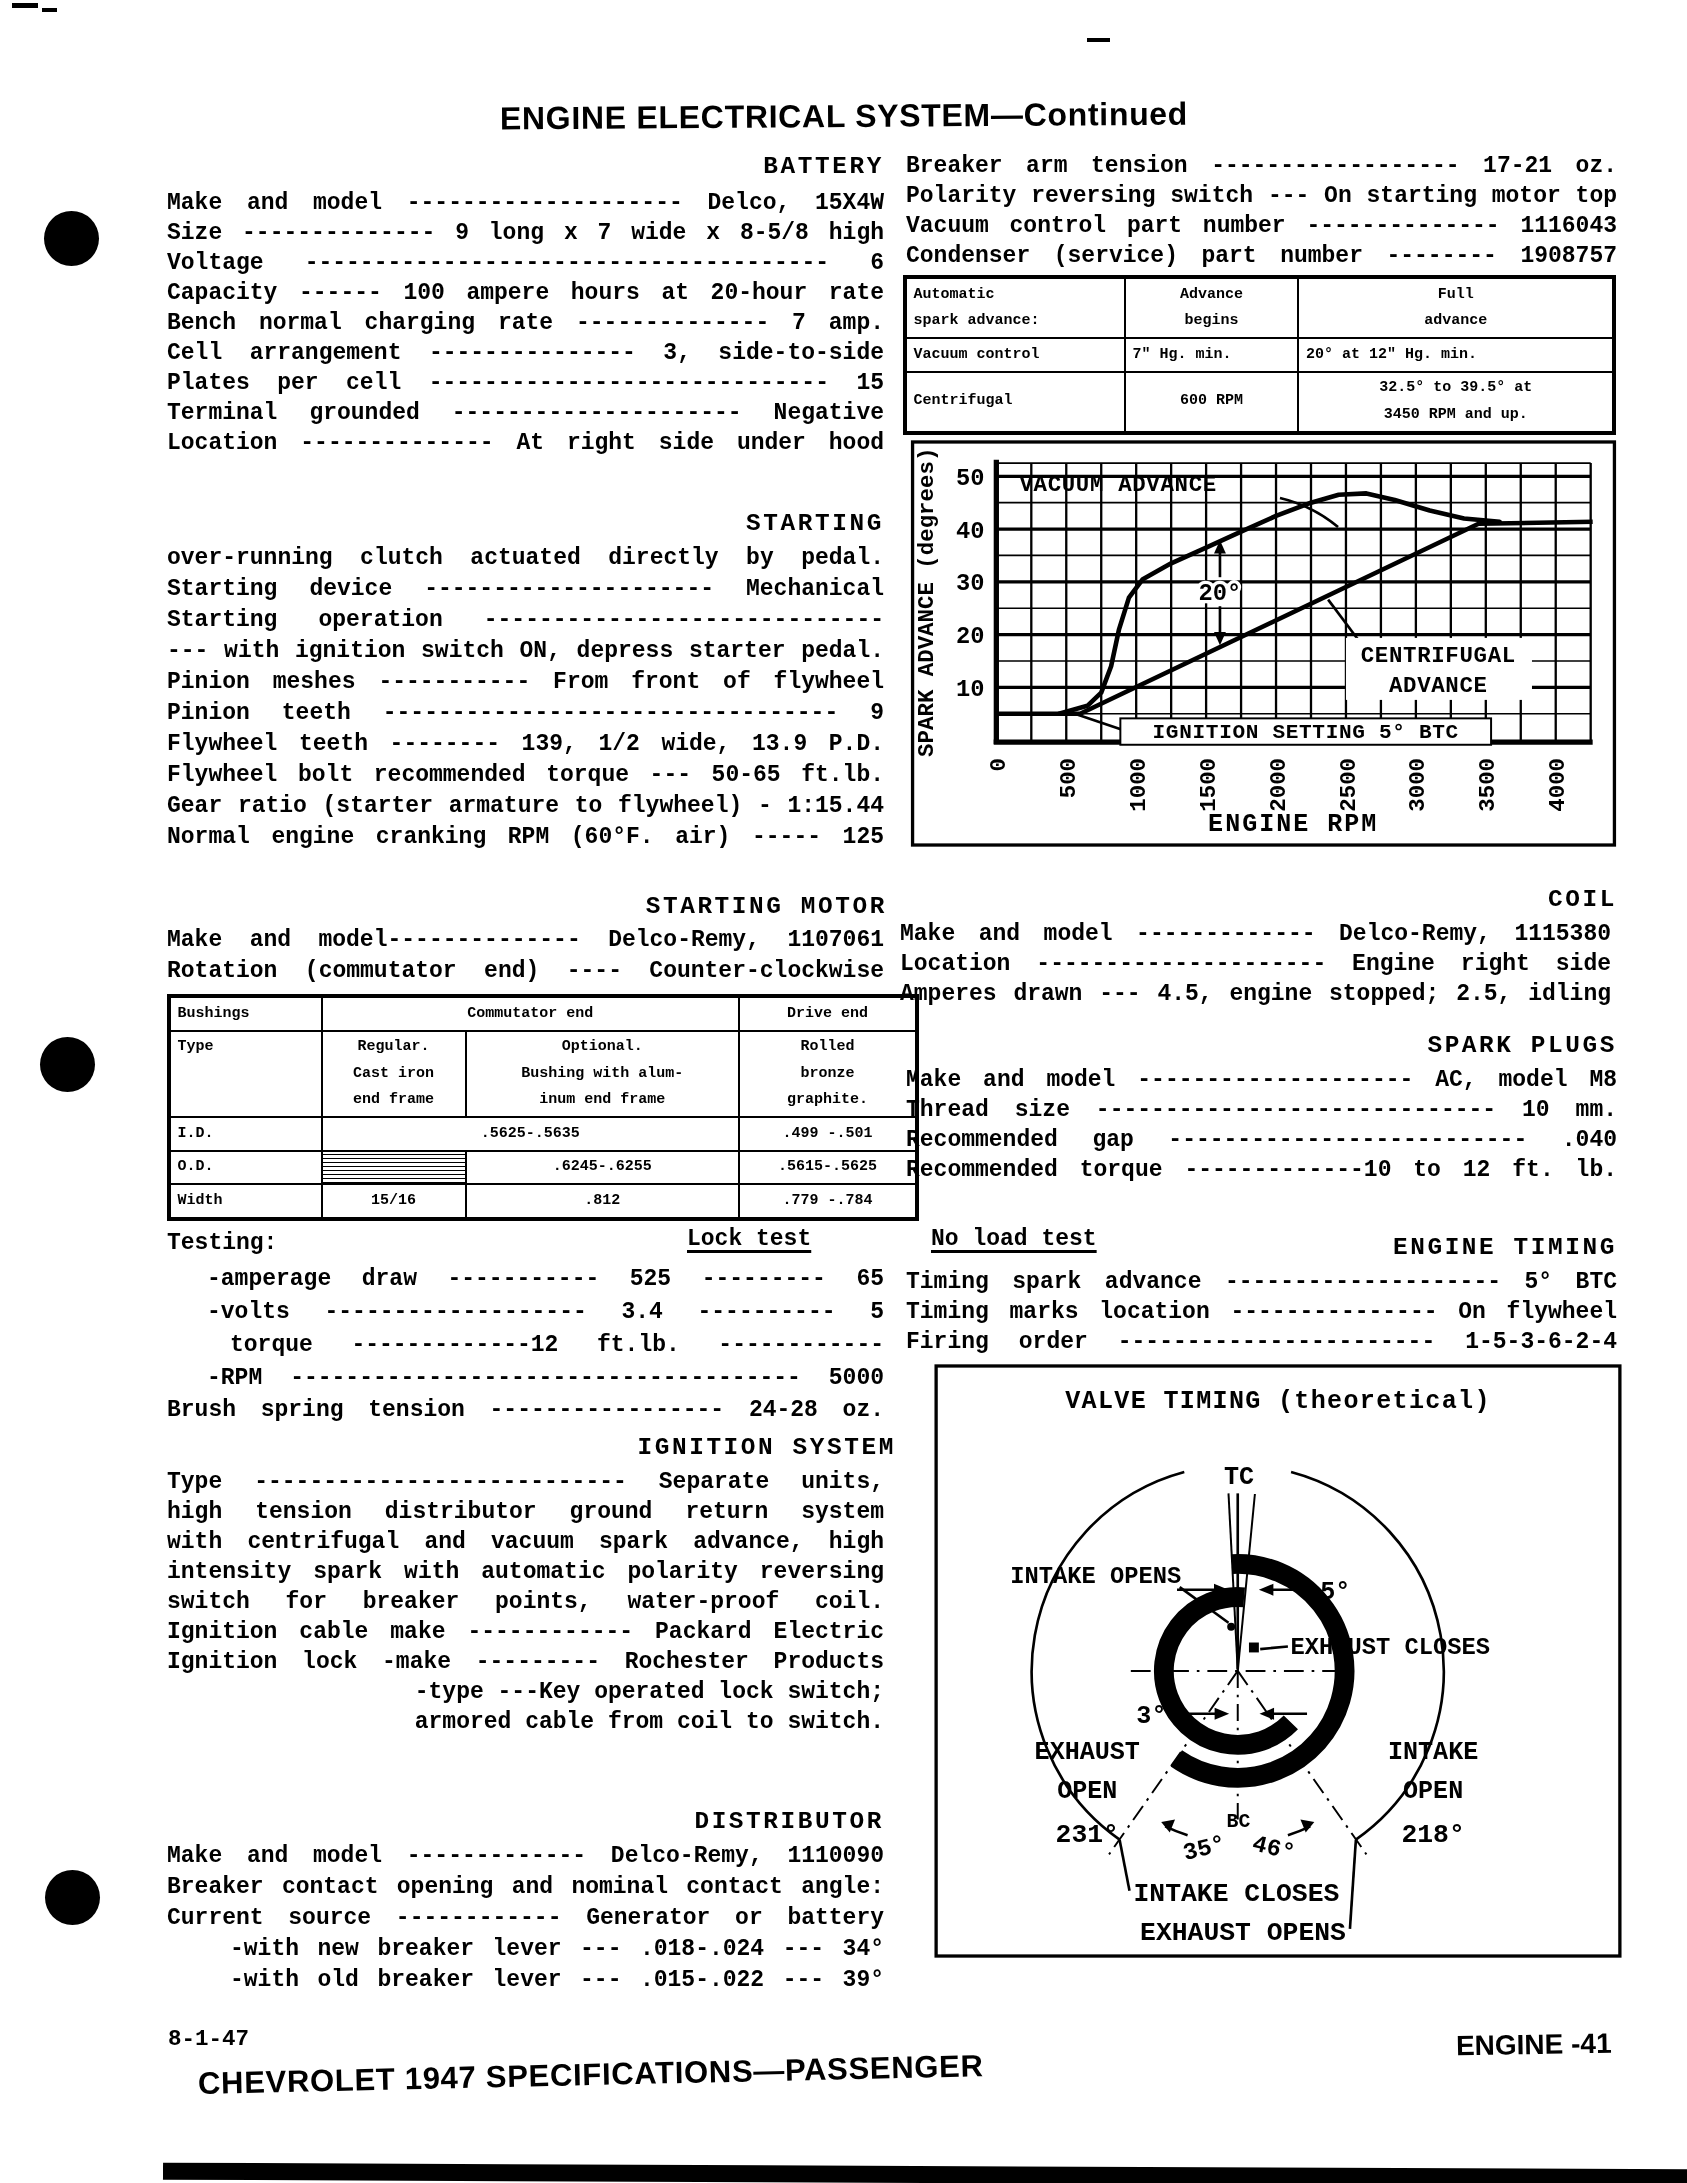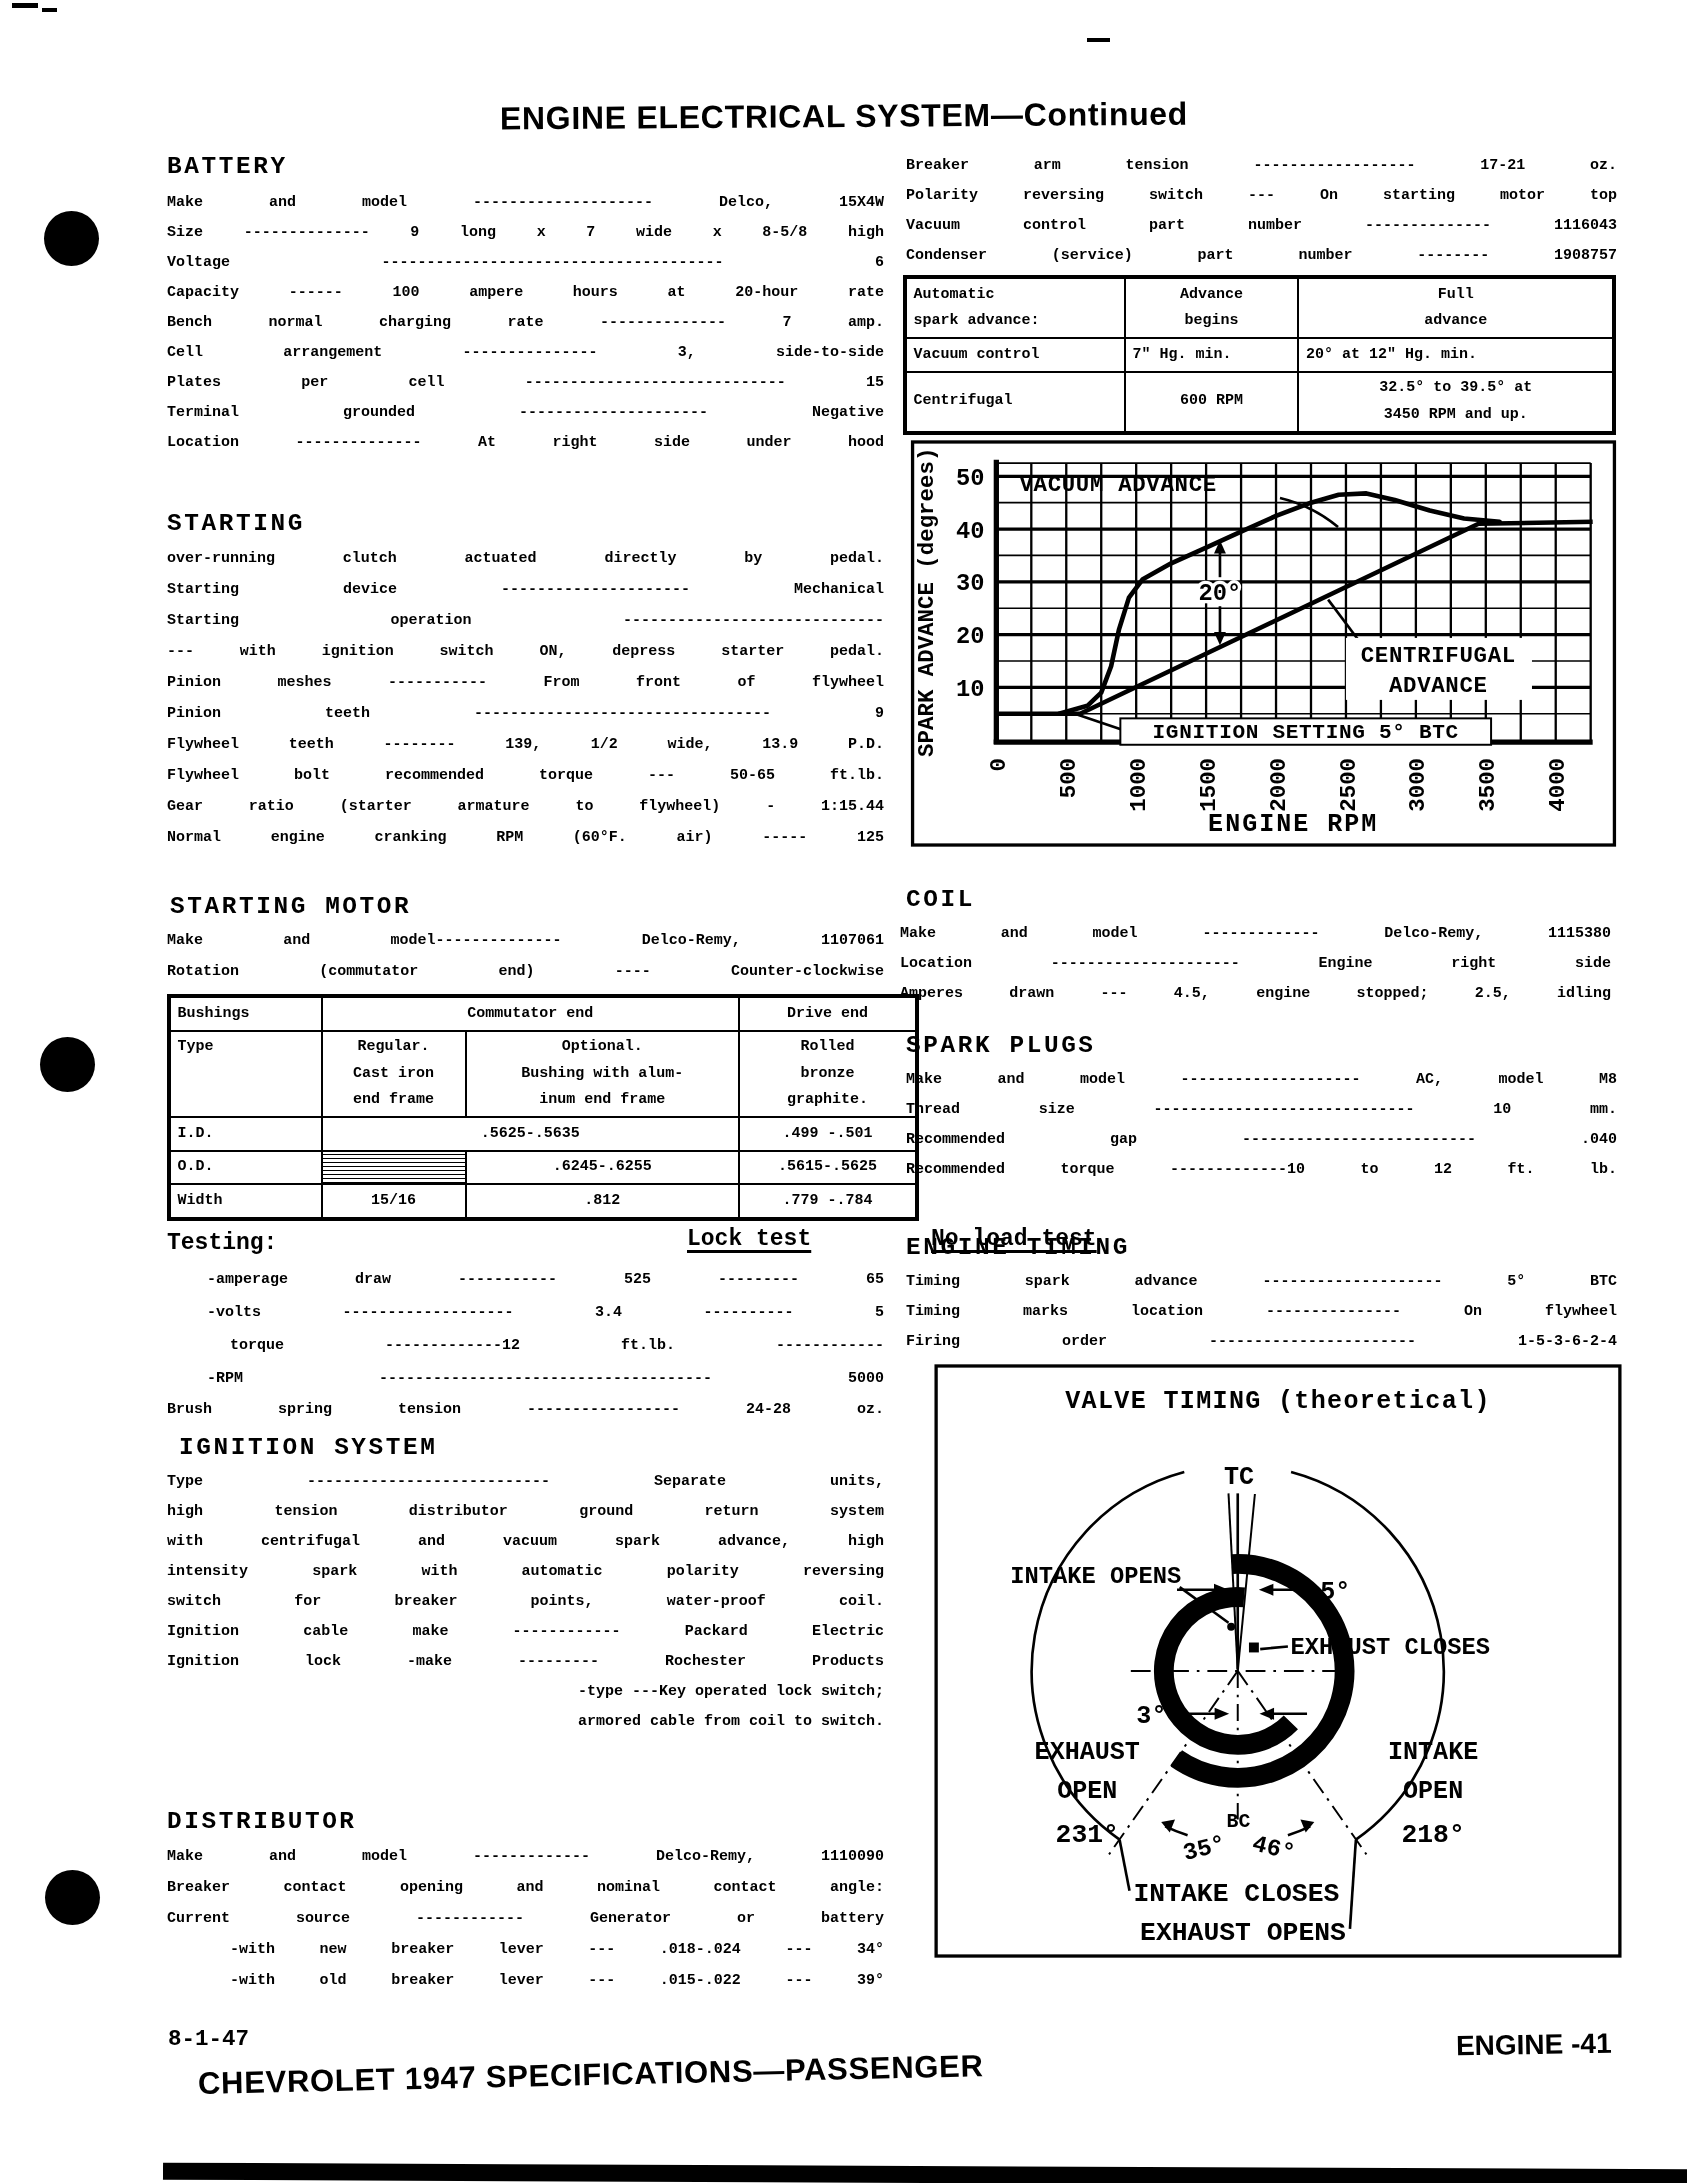--- a/index.html
+++ b/index.html
@@ -1,20 +1,20 @@
 <!DOCTYPE html>
 <html style="font-size:10.6px"><head>
 <meta charset="utf-8">
 <style>
   html,body{margin:0;padding:0}
   body{position:relative;width:1688px;height:2183px;background:#fff;color:#000;
        font-family:"Liberation Mono","DejaVu Sans Mono",monospace;font-weight:bold;overflow:hidden}
   .sec{position:absolute}
-  .hd{font-size:24.4px;letter-spacing:2.6px;text-align:left;font-weight:bold}
-  .ln{font-size:15px;line-height:30px;text-align:justify;-moz-text-align-last:justify;text-align-last:justify;font-weight:bold}
+  .hd{font-size:24.4px;letter-spacing:2.6px;text-align:right;font-weight:bold}
+  .ln{font-size:23px;line-height:30px;text-align:justify;-moz-text-align-last:justify;text-align-last:justify;font-weight:bold}
   .lh47 .ln{line-height:31px}
   .lh50 .ln{line-height:33px}
   .rt{text-align:center;-moz-text-align-last:right;text-align-last:right}
   .ind60{padding-left:40px}
   .ind90{padding-left:63px}
   .pagetitle{position:absolute;left:0;width:1688px;top:98px;text-align:center;
        font-family:"Liberation Sans",sans-serif;font-size:32px;font-weight:bold;letter-spacing:0.7px;
        transform:rotate(-0.4deg)}
   table{border-collapse:collapse;border:4px solid #000;table-layout:fixed}
   td{border:2.6px solid #000;font-size:15px;line-height:26.4px;font-weight:bold;padding:2.6px 6.6px;

